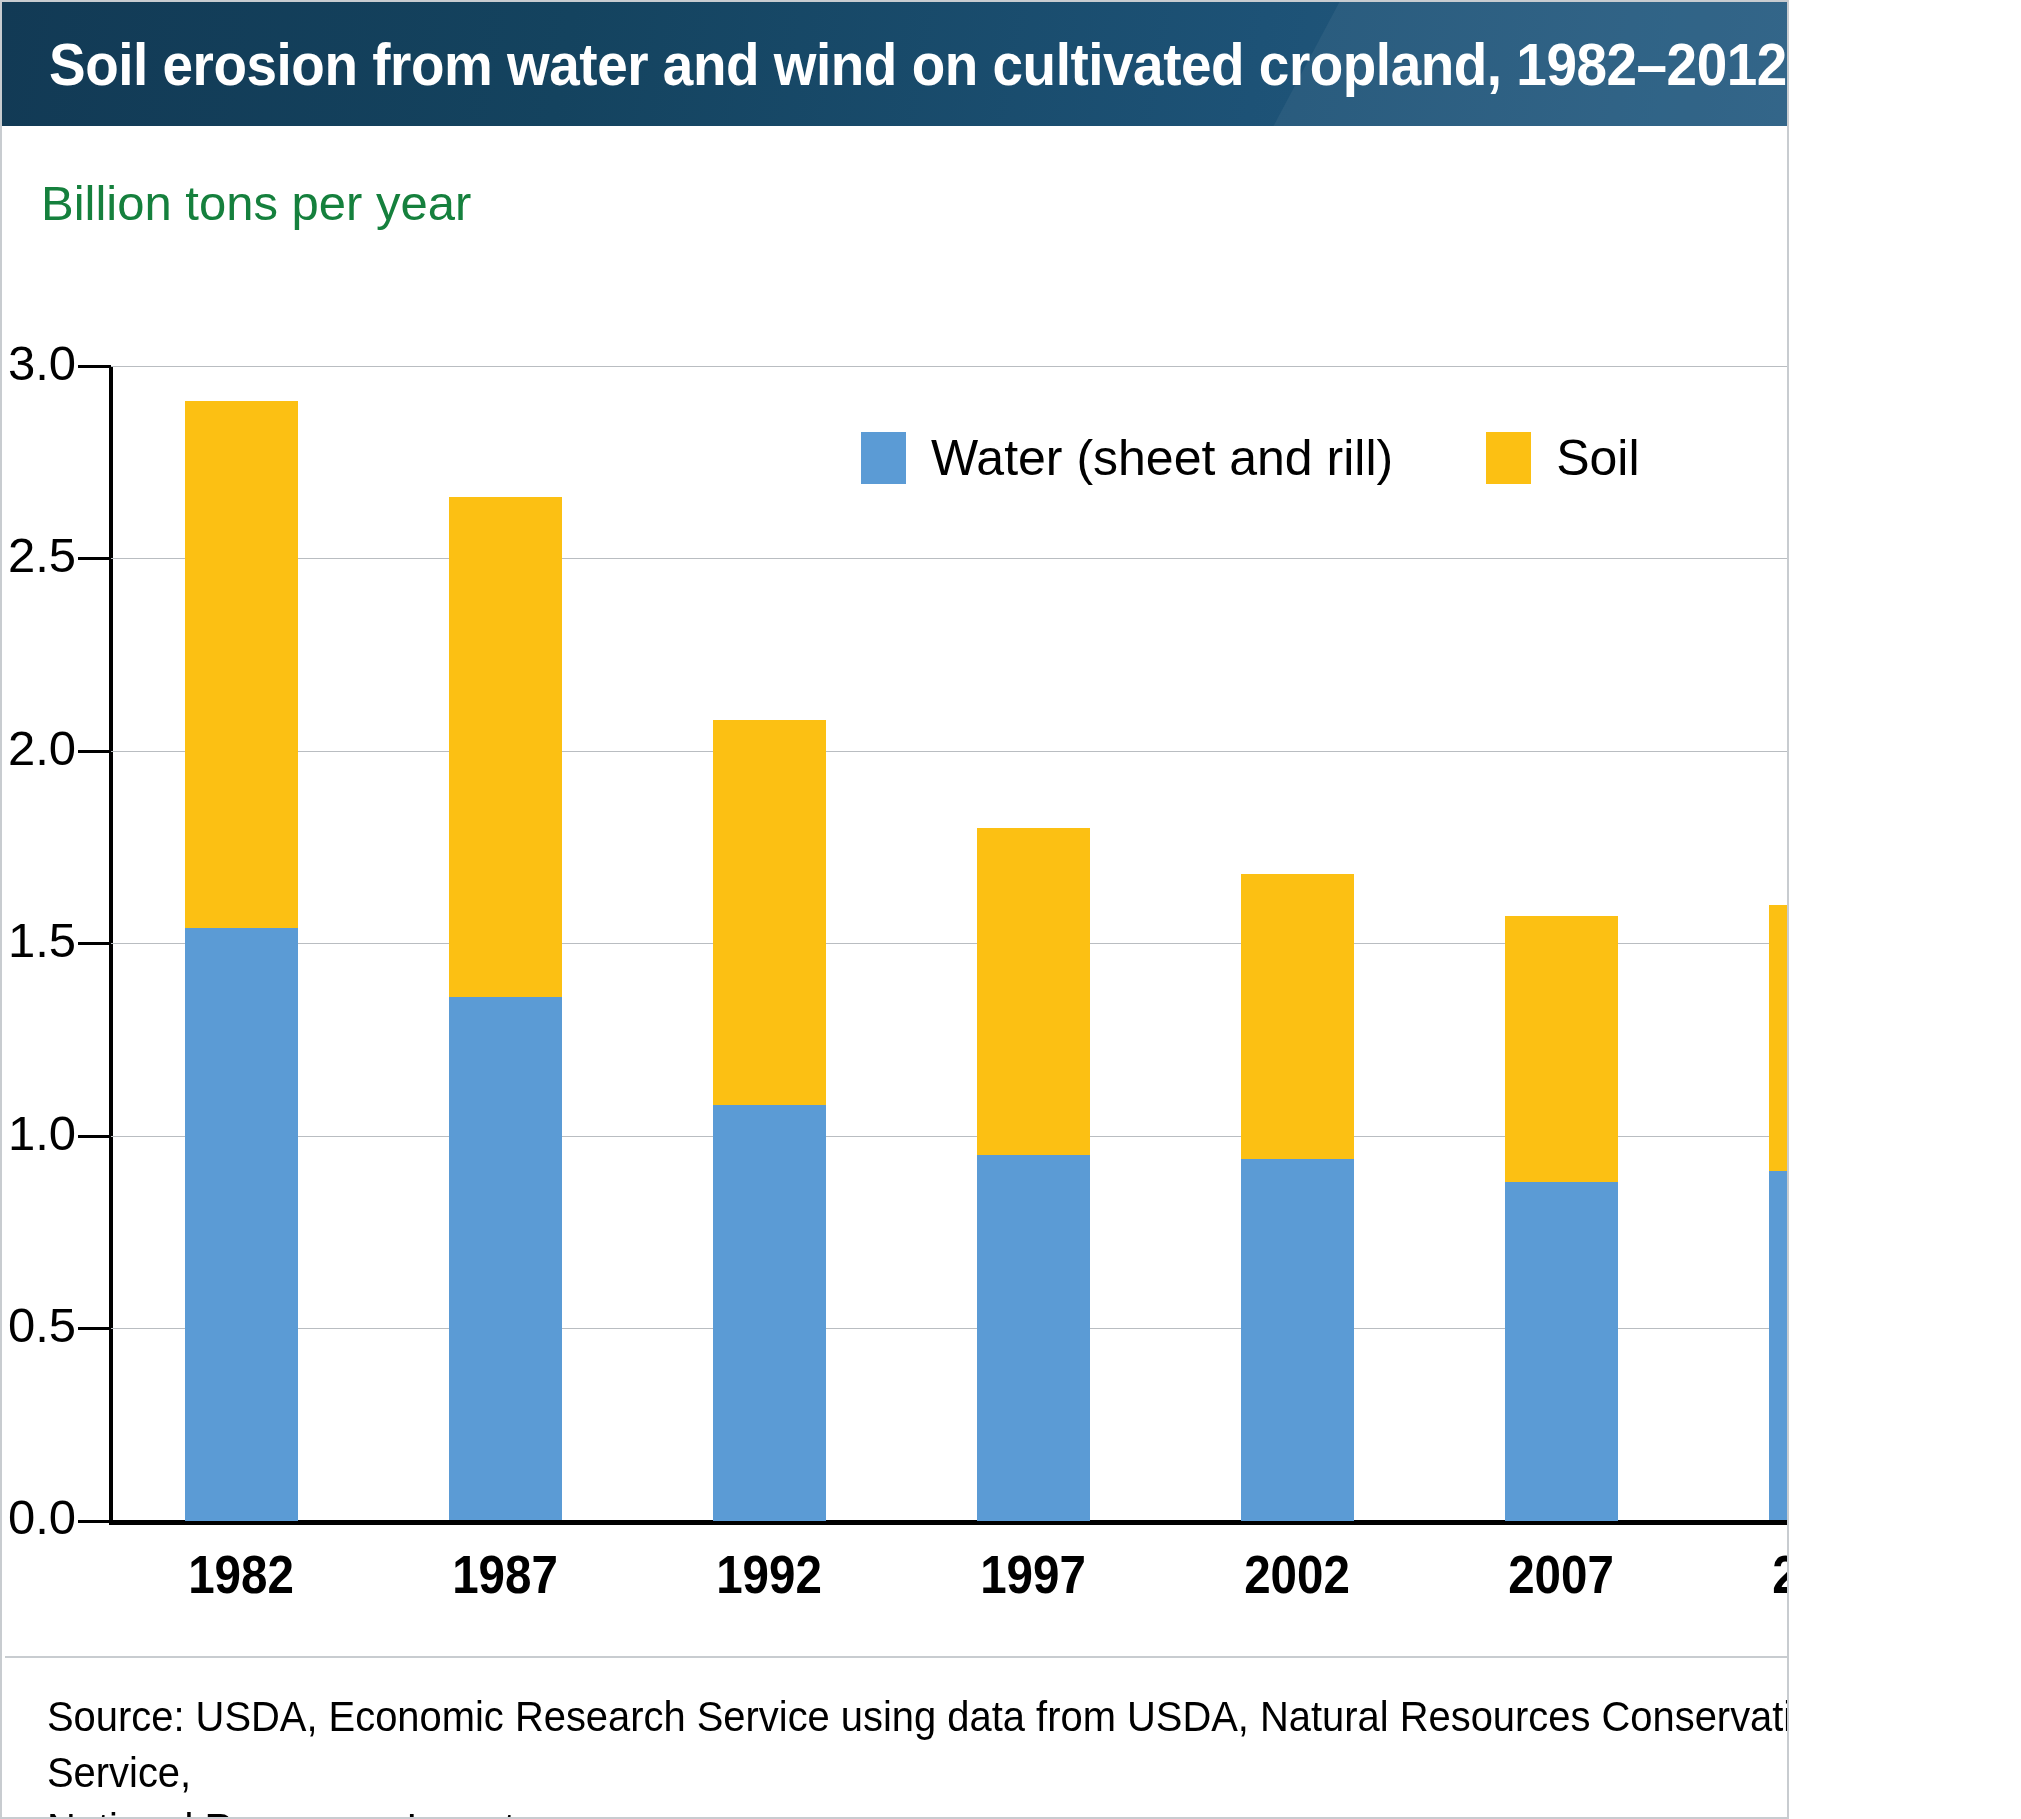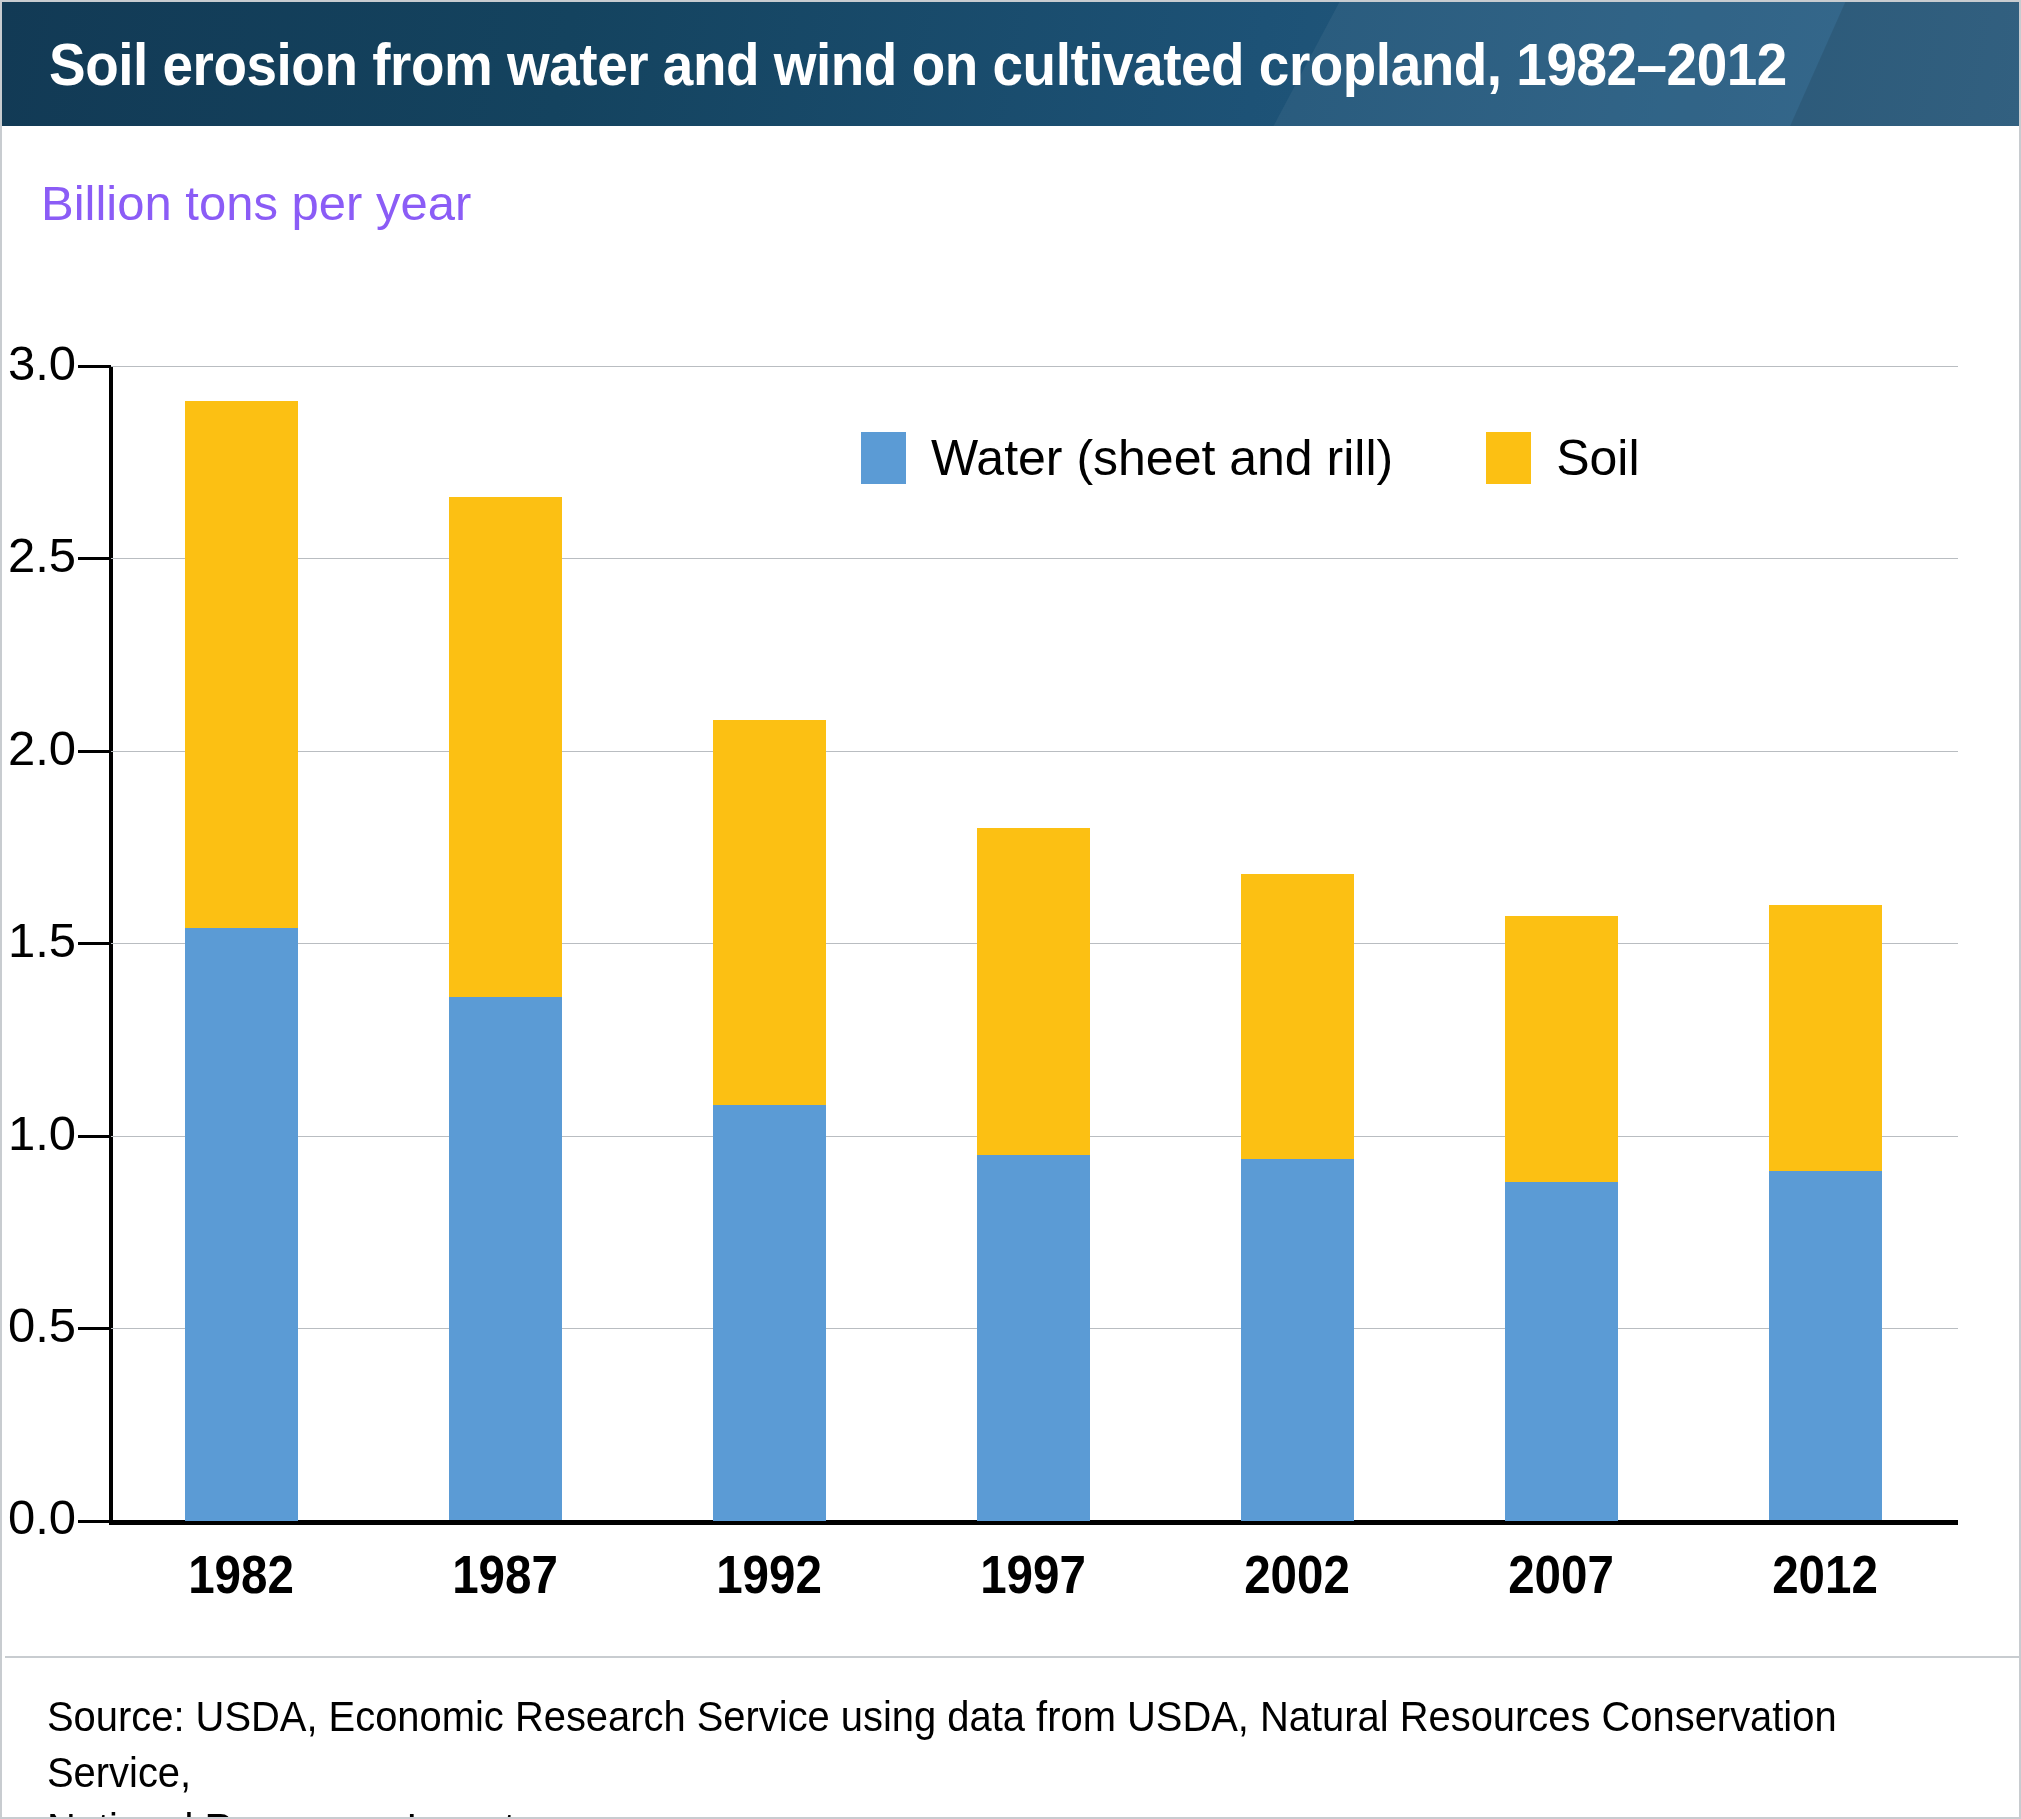--- a/index.html
+++ b/index.html
@@ -5,21 +5,21 @@
   html, body {
     margin: 0;
     padding: 0;
     background: #ffffff;
   }
   body {
     font-family: "Liberation Sans", sans-serif;
   }
   #page {
     position: relative;
-    width: 2021px;
+    width: 1789px;
     height: 1819px;
     background: #ffffff;
     box-sizing: border-box;
     border: 2.9px solid #c8ccd0;
     overflow: hidden;
   }
 
   
   #header-banner {
     position: absolute;
@@ -62,21 +62,21 @@
     transform: scaleX(0.93);
     transform-origin: left center;
   }
 
   
   #axis-unit-label {
     position: absolute;
     left: 39px;
     top: 173px;
     font-size: 49px;
-    color: #8b5cf6;
+    color: #15803d;
     white-space: nowrap;
   }
 
   
   #plot-area {
     position: absolute;
     left: 107px;
     top: 364px;
     width: 1849px;
     height: 1155px;

